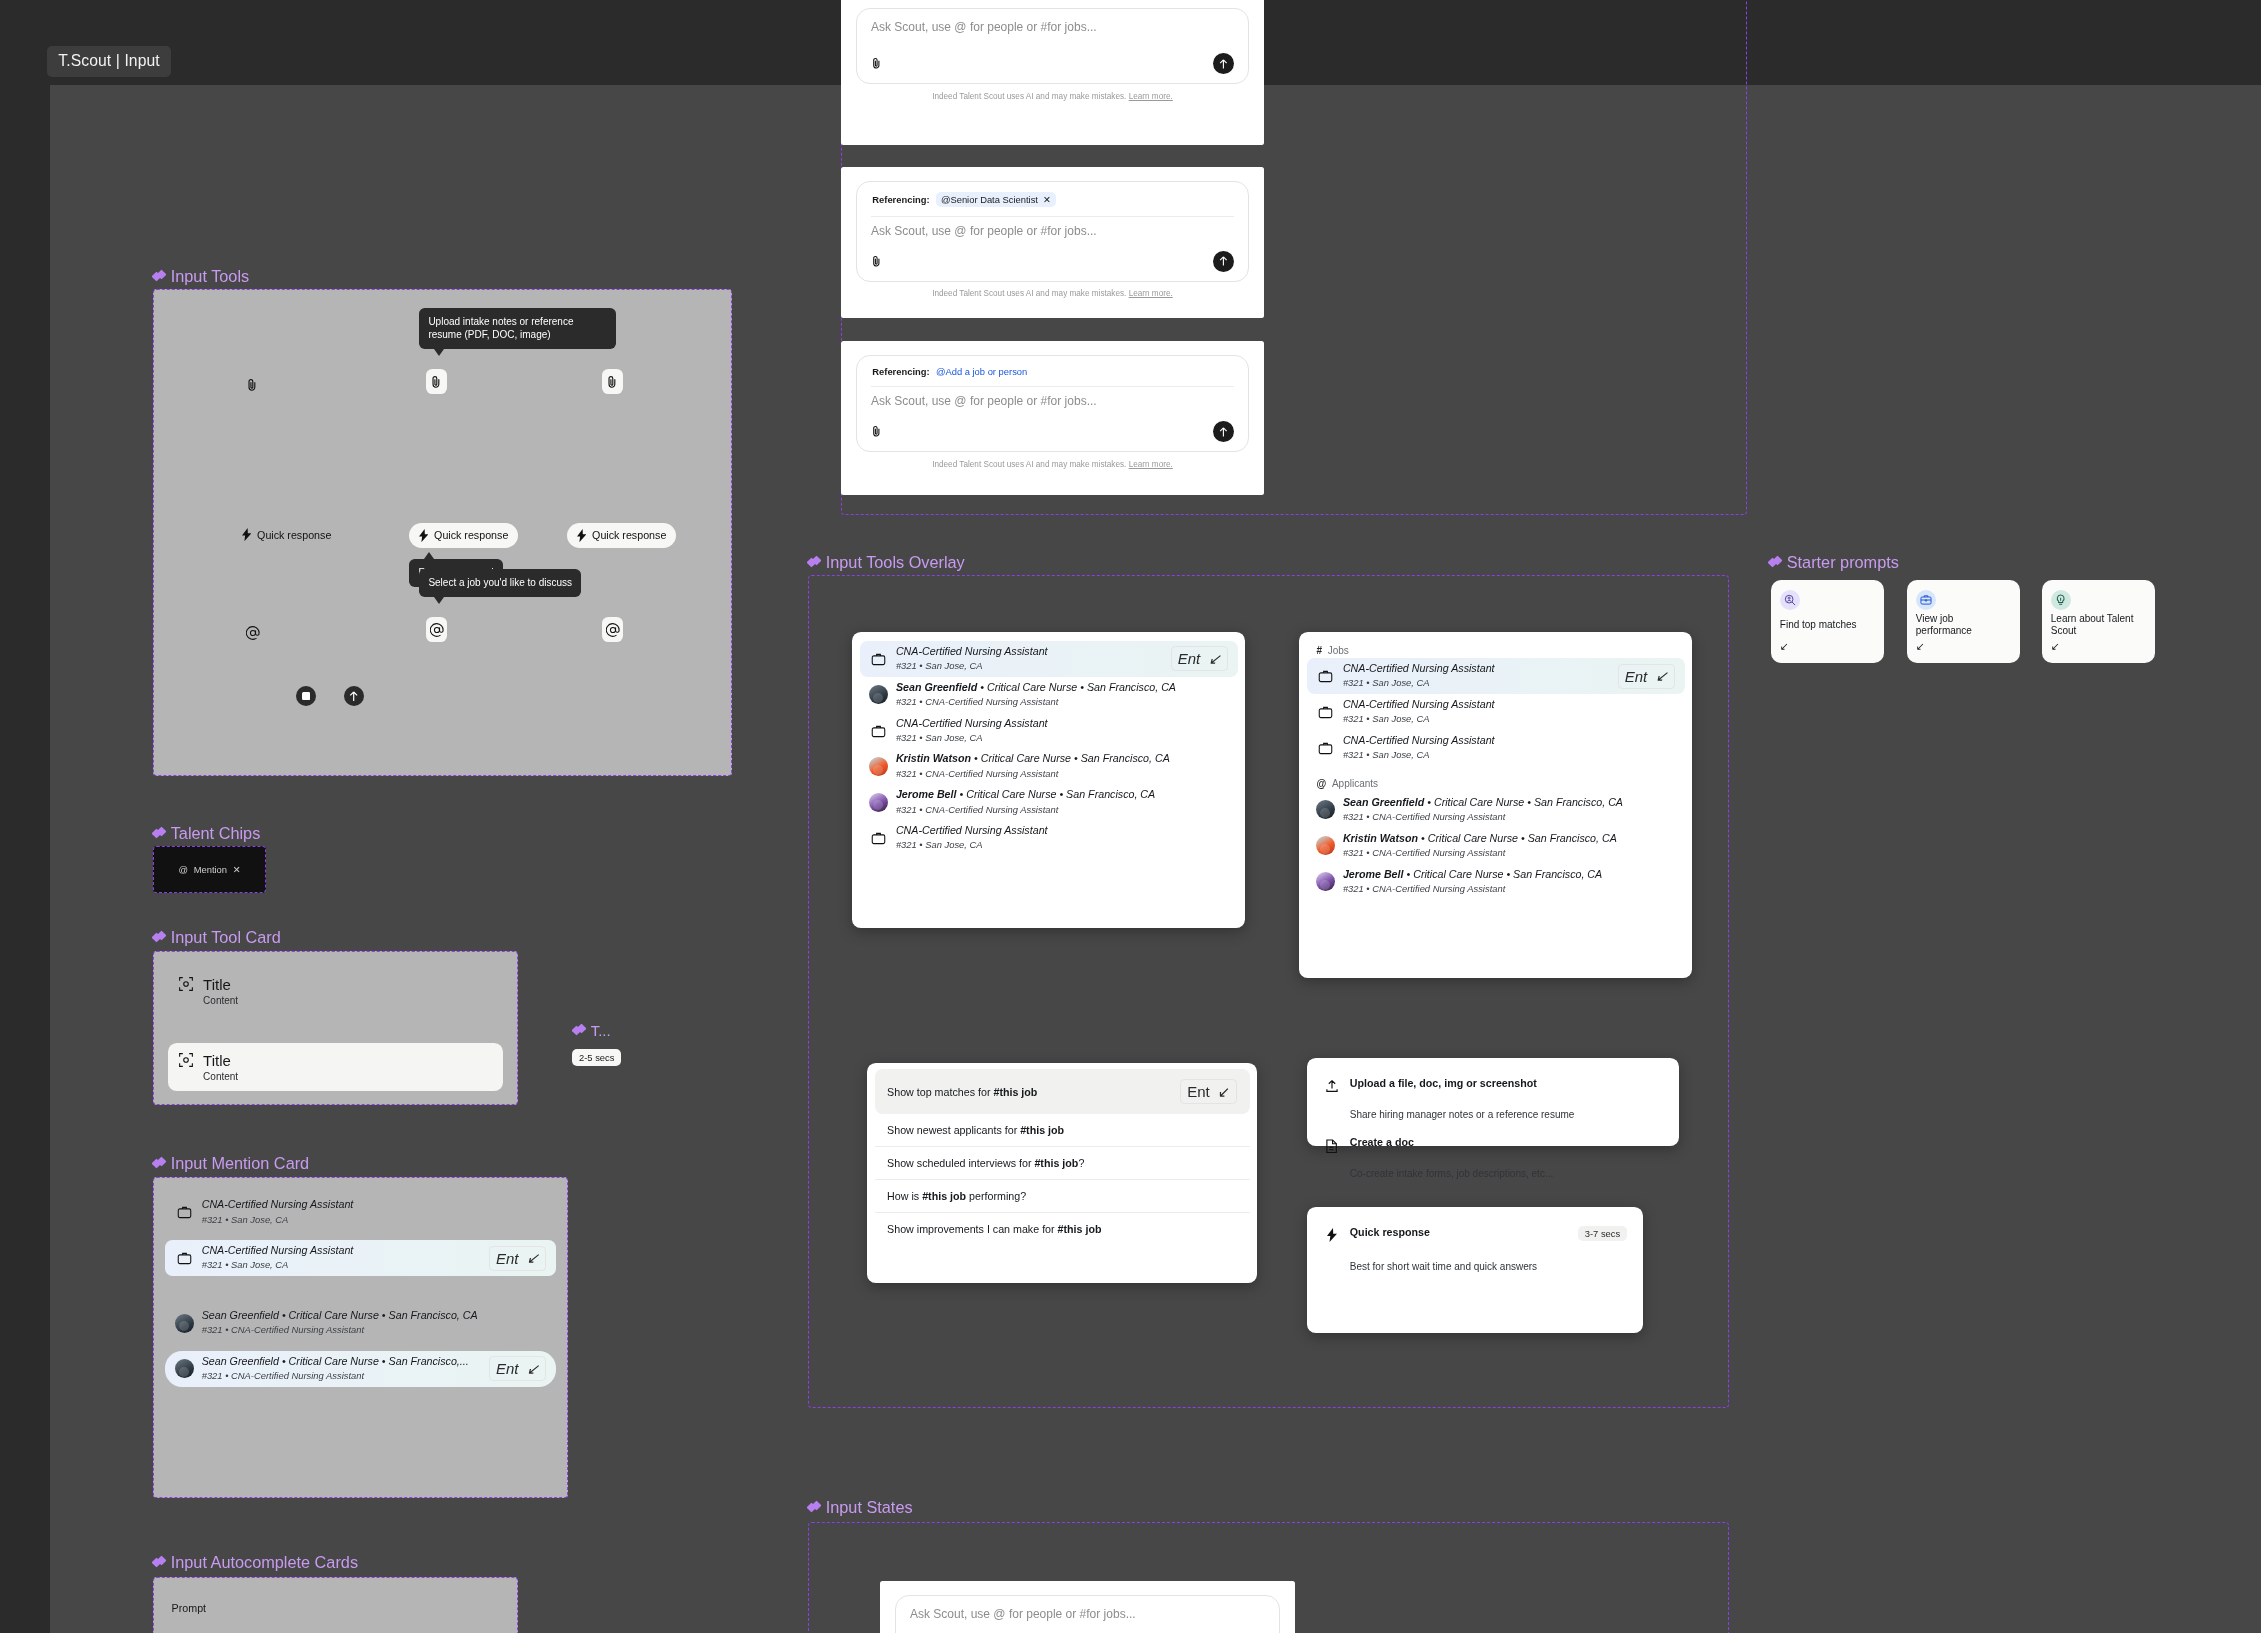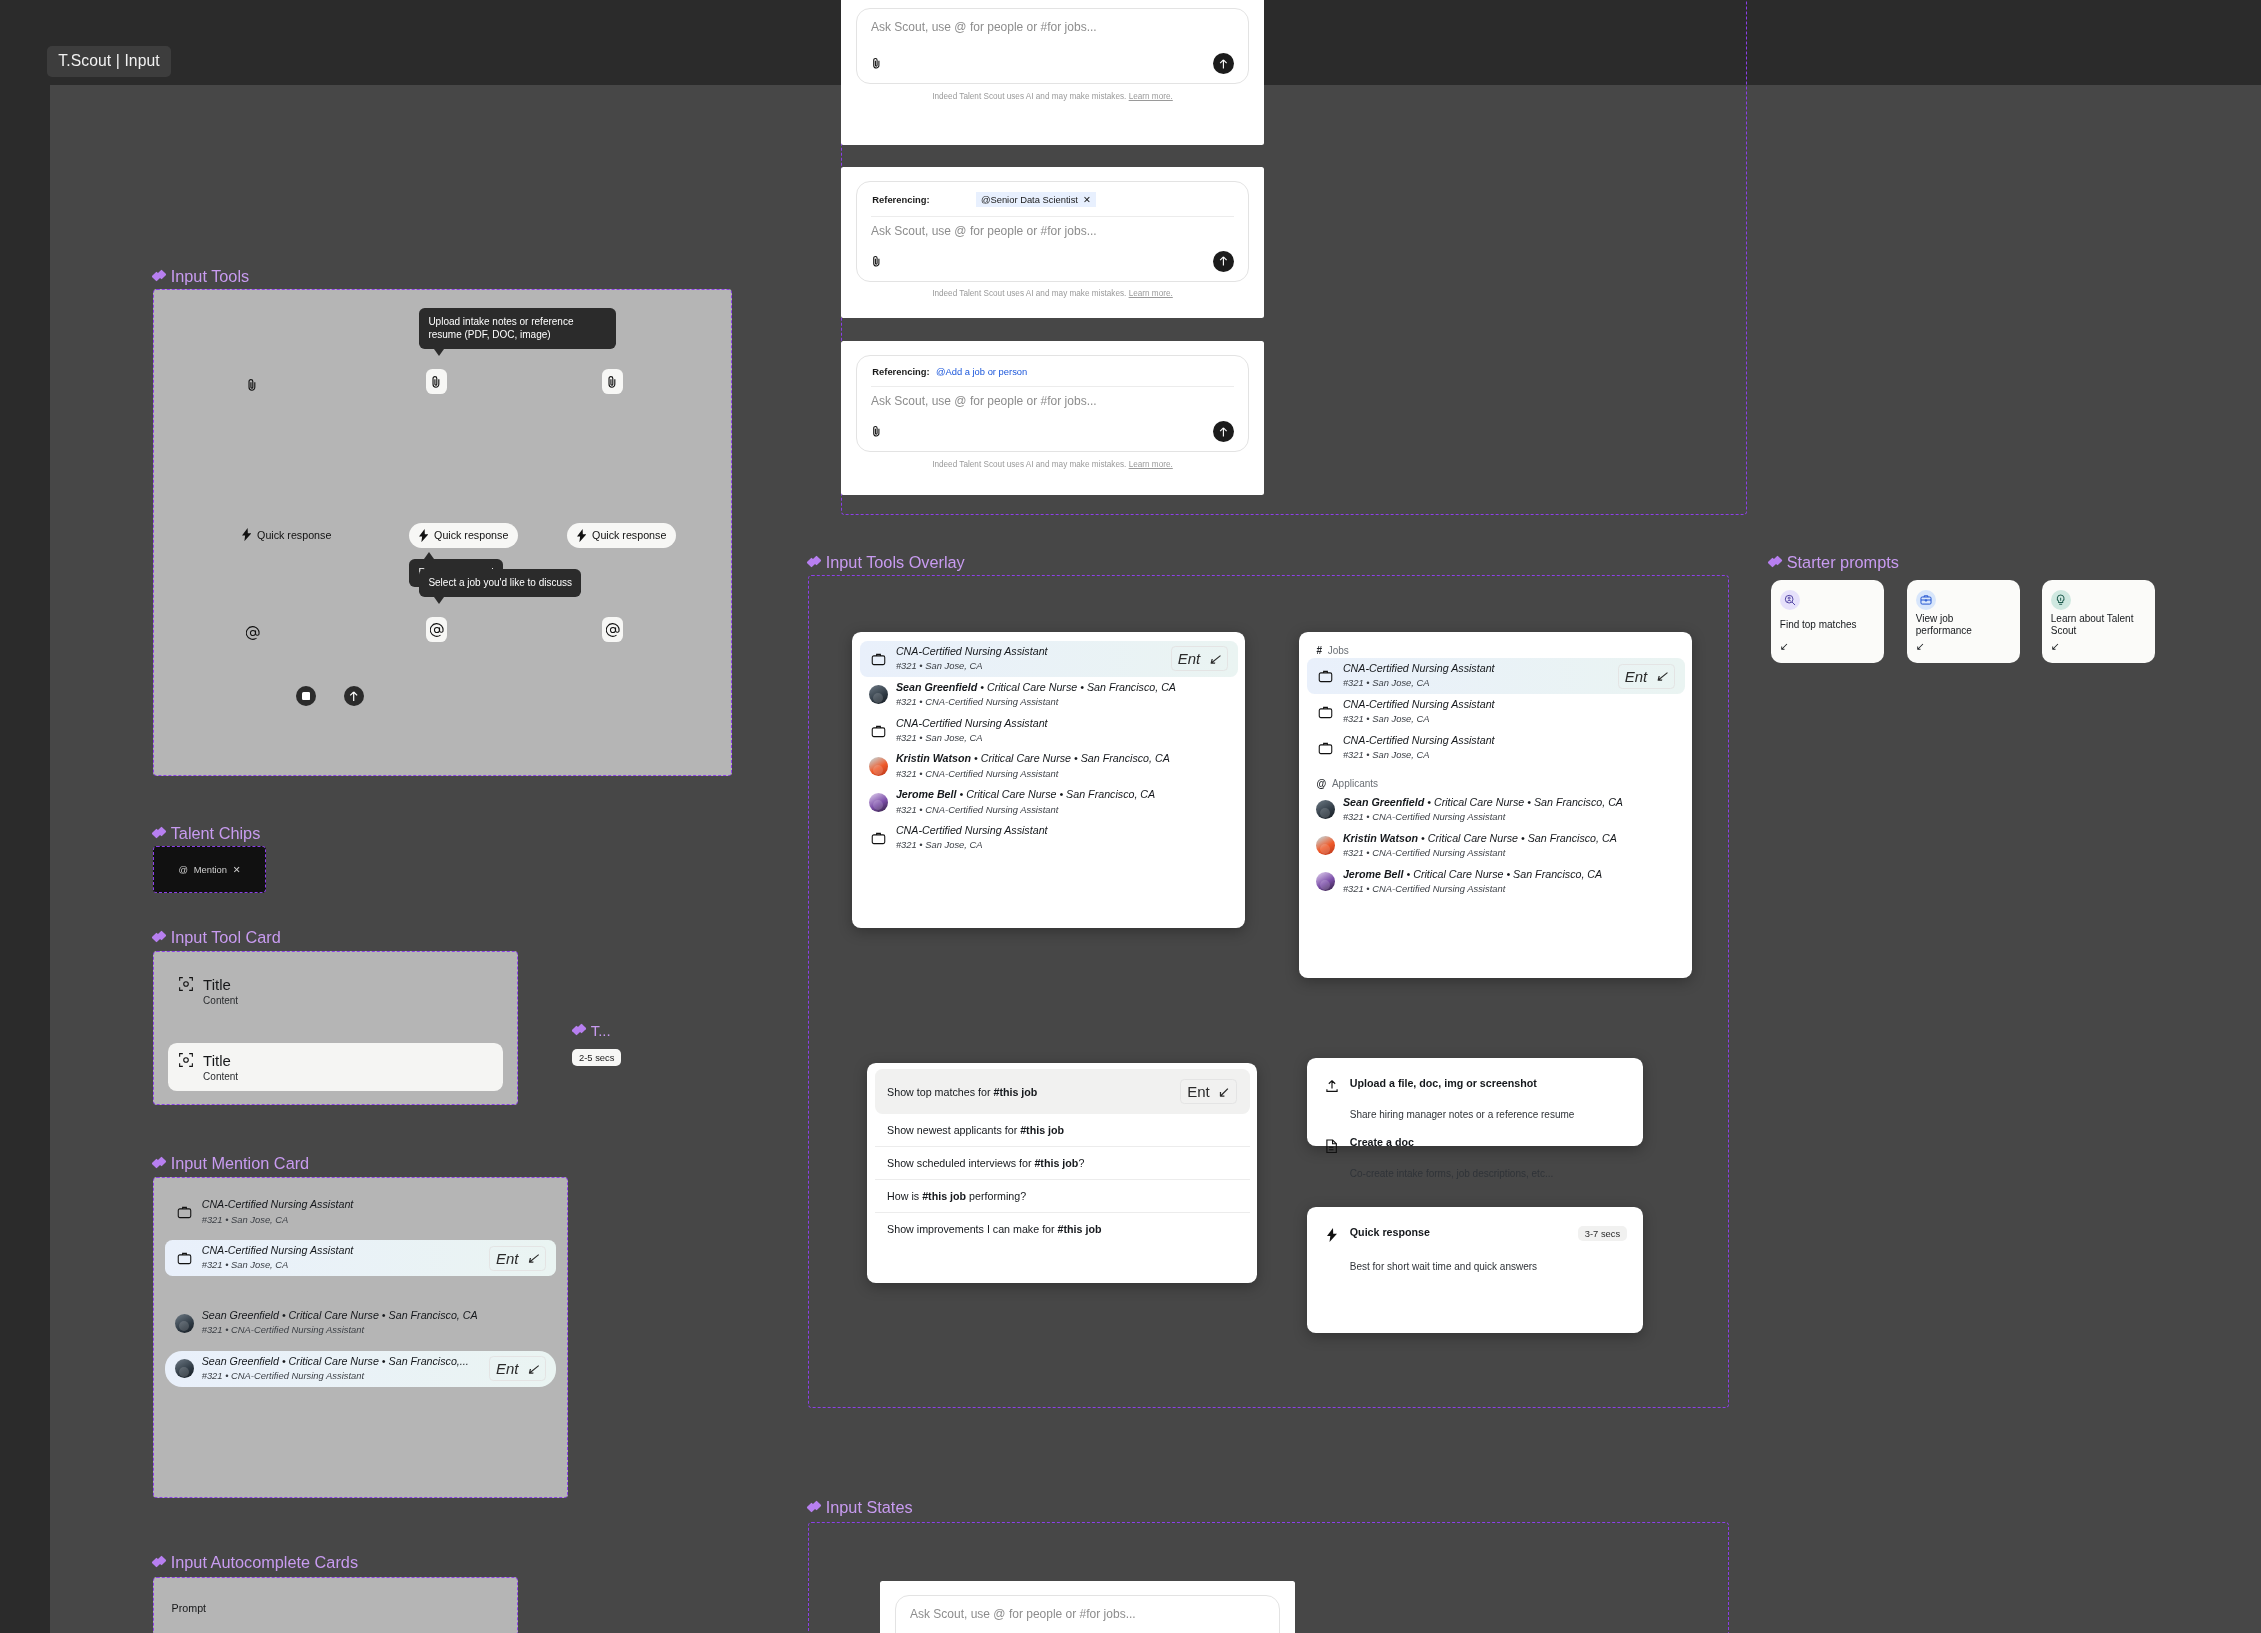--- a/index.html
+++ b/index.html
@@ -82,22 +82,22 @@
   .disclaimer u { text-decoration: underline; }
 
   .ref-row {
     border-bottom: 0.6px solid #ececec;
     padding: 2.5px 1.3px 8.8px 1.3px; margin-bottom: 7.5px;
     display: flex; align-items: center; gap: 6.3px;
   }
   .ref-lbl { font-size: 9.4px; font-weight: bold; color: #1a1a1a; }
   .ref-chip {
     background: #e8f0fe; color: #1b1b1b; font-size: 9.4px;
-    border-radius: 0; padding: 1.9px 5px;
-    display: flex; align-items: flex-end; gap: 5px; margin-left: 40px;
+    border-radius: 5px; padding: 1.9px 5px;
+    display: flex; align-items: flex-end; gap: 5px;
   }
   .ref-link { color: #1a56db; font-size: 9.4px; }
 
   
   .mrow {
     display: flex; align-items: center; gap: 8.8px;
     padding: 4px 10px; border-radius: 7.5px; position: relative; font-style: italic;
   }
   .mrow.sel { background: linear-gradient(90deg,#e9f0fb 0%, #eaf4f2 100%); }
   .mrow .ic { width: 17.6px; flex: 0 0 17.6px; display:flex; align-items:center; justify-content:center; }
@@ -679,21 +679,21 @@
       <span><span>Show scheduled interviews for </span><b>#this job</b><span>?</span></span>
     </div>
     <div class="prow">
       <span><span>How is </span><b>#this job</b><span> performing?</span></span>
     </div>
     <div class="prow">
       <span><span>Show improvements I can make for </span><b>#this job</b><span></span></span>
     </div>
   </div>
 
-  <div class="wcard shadow" style="left:1307px; top:1058px; width:336px; height:88px;">
+  <div class="wcard shadow" style="left:1307px; top:1058px; width:372px; height:88px;">
     <div class="mnu">
       <div class="mnu-item">
         <div class="mnu-ic">
           <svg width="14" height="14" viewBox="0 0 22 22" fill="none" stroke="#111" stroke-width="1.8">
               <path d="M11 15V3M11 2.5 6 7.5M11 2.5 16 7.5M3 16v3.5h16V16"></path>
             </svg>
         </div>
         <div>
           <div class="mnu-t">Upload a file, doc, img or screenshot</div>
           <div class="mnu-d">Share hiring manager notes or a reference resume</div>

